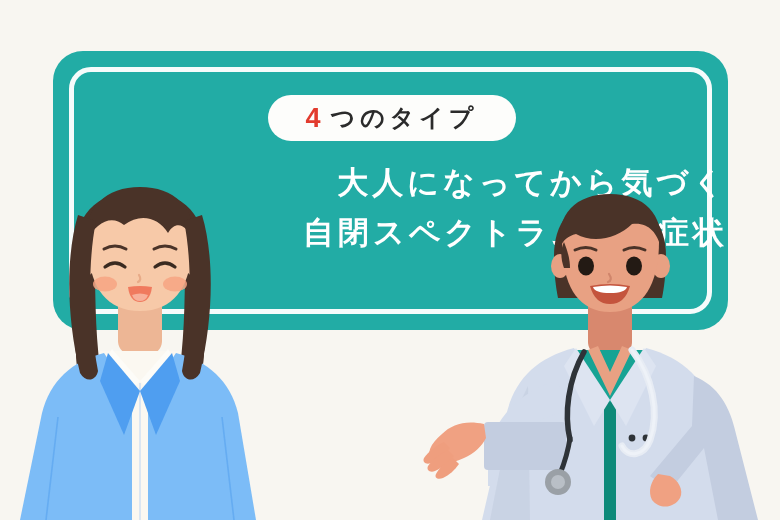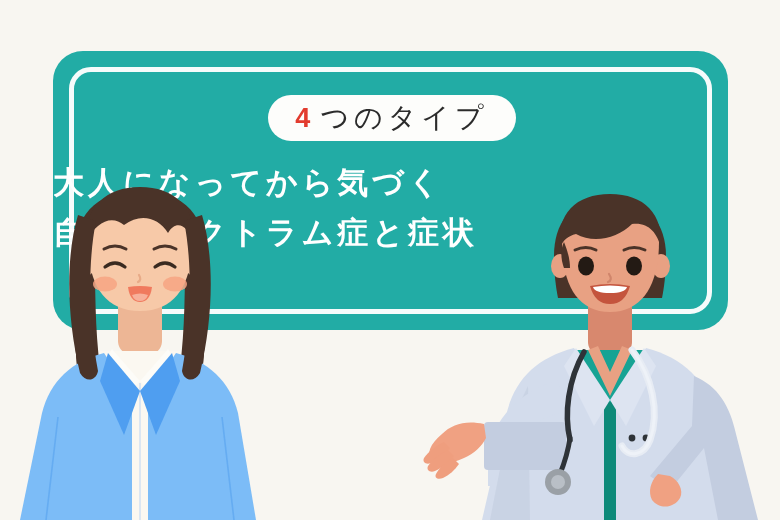--- a/index.html
+++ b/index.html
@@ -27,28 +27,28 @@
     position:absolute;left:268px;top:95px;width:248px;height:46px;
     background:#fdfdfb;border-radius:23px;z-index:6;
     display:flex;align-items:center;justify-content:center;
     letter-spacing:3px;
   }
   .badge-num{
     color:#e23b2e;font-size:27px;font-weight:700;
     line-height:1;margin-right:7px;
   }
   .badge-text{
-    color:#2b2b2b;font-size:28px;font-weight:400;line-height:1;
+    color:#2b2b2b;font-size:24px;font-weight:700;line-height:1;
     letter-spacing:5px;
   }
 
   
   .title{
     position:absolute;left:53px;top:158px;width:675px;z-index:6;
-    text-align:left;color:#ffffff;
+    text-align:right;color:#ffffff;
   }
   .title-line{
     font-size:31px;font-weight:600;letter-spacing:4px;line-height:50px;
     white-space:nowrap;
   }
 
   
   .layer{position:absolute;z-index:8;}
   svg{display:block;}
 </style>

